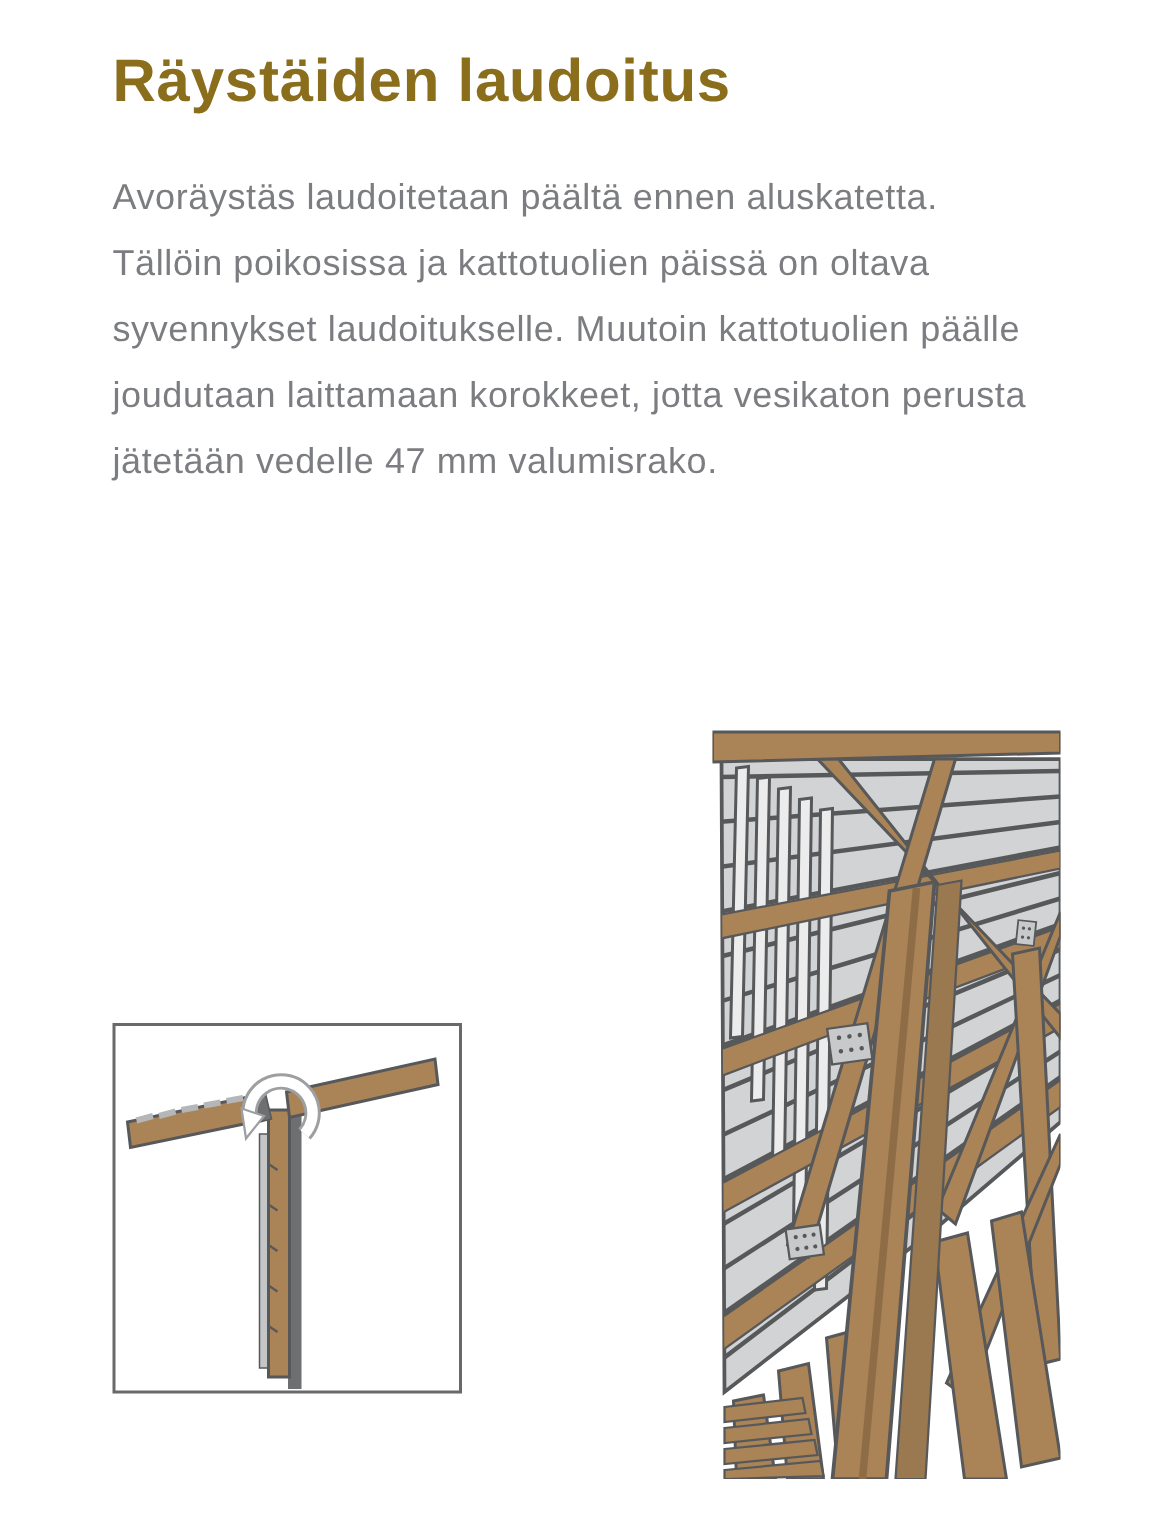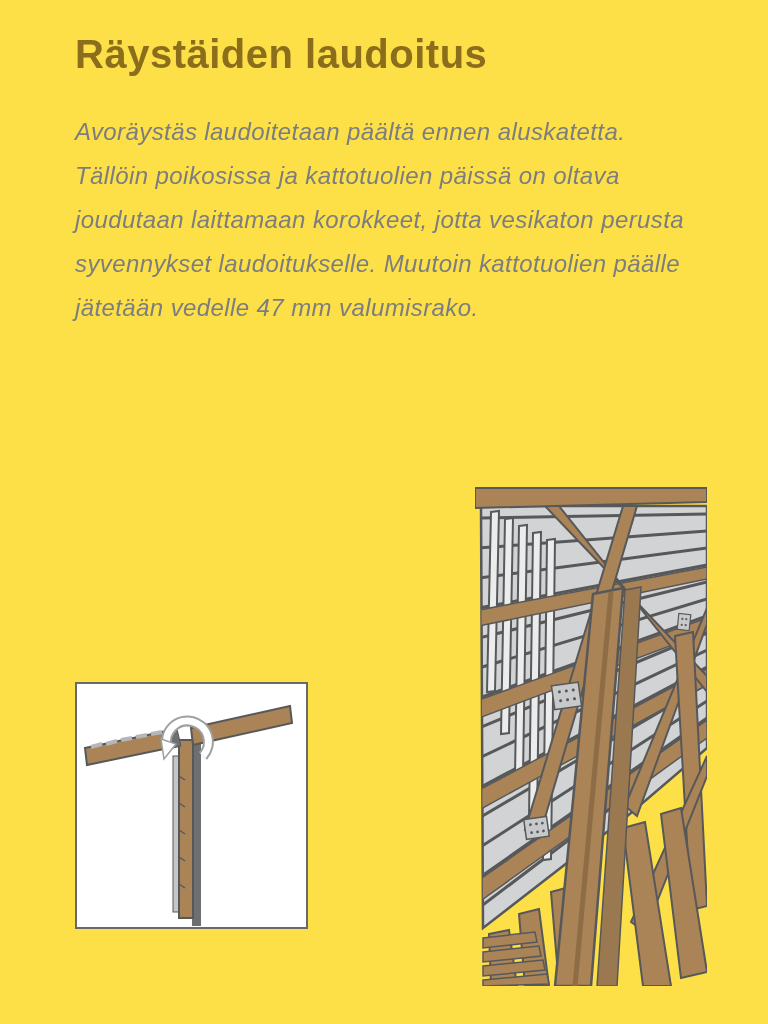--- a/index.html
+++ b/index.html
@@ -1,19 +1,19 @@
 <!DOCTYPE html>
 <html><head>
 <meta charset="utf-8">
 <style>
   html,body{margin:0;padding:0;background:#e8e8e8;}
   .page{
     position:relative;
     width:768px;height:1024px;
-    background:#fde047;
+    background:#ffffff;
     margin:0 auto;
     overflow:hidden;
     font-family:"Liberation Sans", sans-serif;
   }
   .page-title{
     position:absolute;
     left:75px;top:34px;
     margin:0;
     font-size:40px;
     font-weight:bold;
@@ -22,21 +22,21 @@
     line-height:1.0;
   }
   .body-text{
     position:absolute;
     left:75px;top:110px;
     width:660px;
     color:#7b7d80;
     font-size:24px;
     letter-spacing:0.4px;
   }
-  .body-text .para{margin:0 0 28px 0;font-style:italic;}
+  .body-text .para{margin:0 0 28px 0;}
   .body-text .text-line{
     line-height:44px;
     white-space:nowrap;
   }
   .detail-figure{
     position:absolute;
     left:75px;top:682px;
     width:233px;height:247px;
     box-sizing:border-box;
     border:2px solid #68696b;
@@ -64,22 +64,22 @@
 <body>
 
 <main class="page">
 
   <h1 class="page-title">Räystäiden laudoitus</h1>
 
   <section class="body-text">
     <p class="para">
       <span class="text-line" style="display:block">Avoräystäs laudoitetaan päältä ennen aluskatetta.</span>
       <span class="text-line" style="display:block">Tällöin poikosissa ja kattotuolien päissä on oltava</span>
+      <span class="text-line" style="display:block">syvennykset laudoitukselle. Muutoin kattotuolien päälle</span>
       <span class="text-line" style="display:block">joudutaan laittamaan korokkeet, jotta vesikaton perusta</span>
-      <span class="text-line" style="display:block">syvennykset laudoitukselle. Muutoin kattotuolien päälle</span>
       <span class="text-line" style="display:block">jätetään vedelle 47 mm valumisrako.</span>
     </p>
   </section>
 
   <figure class="detail-figure">
     <svg viewBox="0 0 229 243">
 
       <rect x="96" y="72" width="7" height="156" fill="#c5c6c7" stroke="#57585a" stroke-width="1"></rect>
 
       <rect x="115" y="58" width="9" height="184" fill="#6e6f71"></rect>

